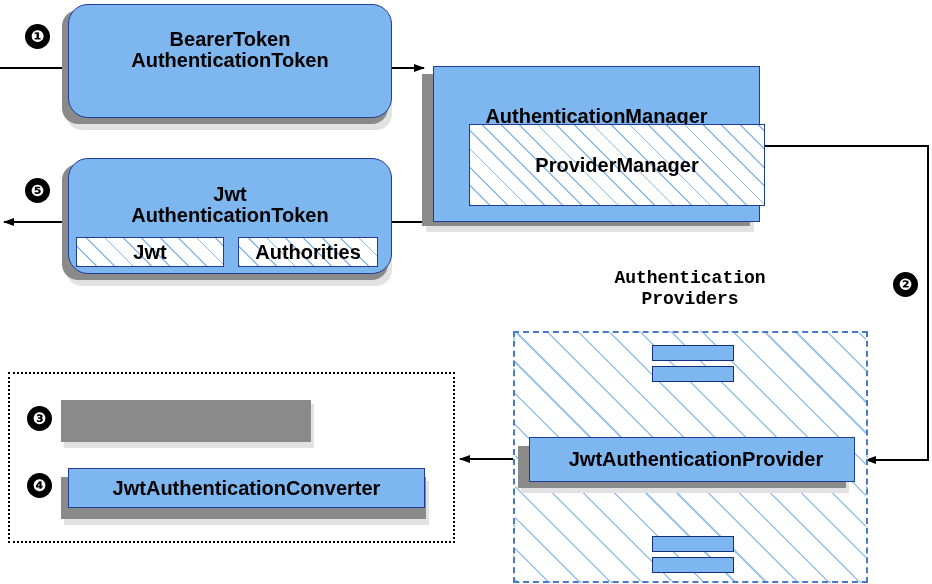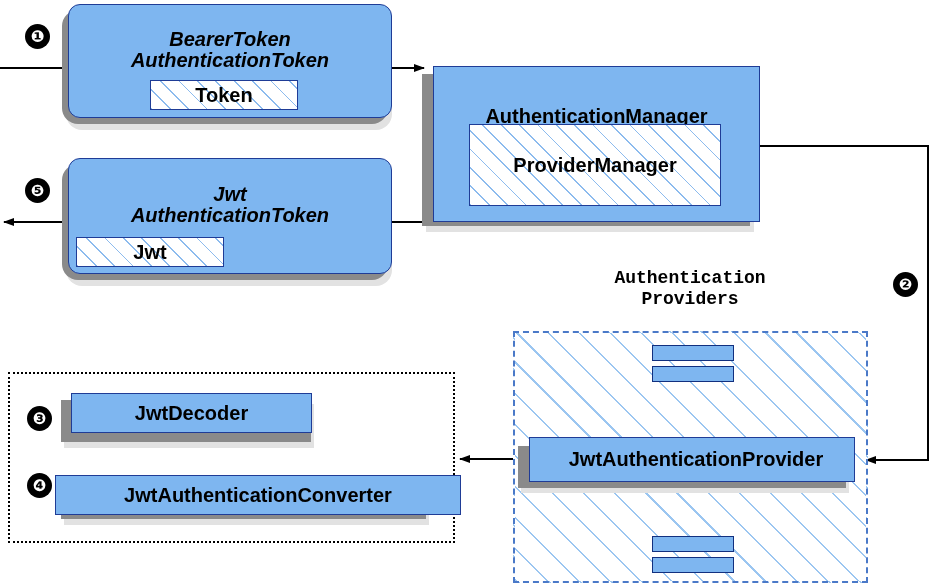--- a/index.html
+++ b/index.html
@@ -16,21 +16,21 @@
     border:1.5px solid #1F3C96;
     box-sizing:border-box;
     display:flex;
     flex-direction:column;
     align-items:center;
     justify-content:center;
     color:#000;
     font-weight:bold;
     text-align:center;
   }
-  .node.round{border-radius:12px;font-style:italic;}
+  .node.round{border-radius:20px;}
 
   .title{line-height:1.05;white-space:pre-line;}
 
   
   .hatch-box{
     position:absolute;
     box-sizing:border-box;
     border:1.5px solid #1F3C96;
     background-color:#ffffff;
     background-image:repeating-linear-gradient(45deg,
@@ -124,36 +124,36 @@
   <div class="marker" style="left:27px;top:406px;">❸</div>
   <div class="marker" style="left:27px;top:473px;">❹</div>
   <div class="marker" style="left:25px;top:178px;">❺</div>
 
   <div class="shadow2" style="left:66px;top:14px;width:326px;height:116px;border-radius:16px;"></div>
   <div class="shadow" style="left:62px;top:10px;width:326px;height:114px;border-radius:16px;"></div>
   <div class="node round" style="left:68px;top:4px;width:324px;height:114px;">
     <div class="title" style="font-size:20px;margin-top:-22px;">BearerToken
 AuthenticationToken</div>
   </div>
-  <div class="hatch-box" style="left:150px;top:80px;width:148px;height:30px;font-size:20px;">Token</div>
 
   <div class="shadow2" style="left:66px;top:168px;width:326px;height:118px;border-radius:16px;"></div>
   <div class="shadow" style="left:62px;top:164px;width:326px;height:116px;border-radius:16px;"></div>
   <div class="node round" style="left:68px;top:158px;width:324px;height:116px;">
     <div class="title" style="font-size:20px;margin-top:-22px;">Jwt
 AuthenticationToken</div>
   </div>
   <div class="hatch-box" style="left:76px;top:237px;width:148px;height:30px;font-size:20px;">Jwt</div>
+  <div class="hatch-box" style="left:238px;top:237px;width:140px;height:30px;font-size:20px;">Authorities</div>
 
   <div class="shadow2" style="left:426px;top:78px;width:328px;height:154px;"></div>
   <div class="shadow" style="left:422px;top:74px;width:328px;height:152px;"></div>
   <div class="node" style="left:433px;top:66px;width:327px;height:156px;">
     <div class="title" style="font-size:20px;margin-top:-56px;">AuthenticationManager</div>
   </div>
-  <div class="hatch-box" style="left:469px;top:124px;width:252px;height:82px;font-size:20px;text-align:center;">ProviderManager</div>
+  <div class="hatch-box" style="left:469px;top:124px;width:296px;height:82px;font-size:20px;text-align:center;">ProviderManager</div>
 
   <div class="caption" style="left:570px;top:268px;width:240px;font-family:Liberation Mono, monospace;">Authentication
 Providers</div>
 
   <div class="hatch-area" style="left:513px;top:331px;width:355px;height:252px;"></div>
 
   <div class="bar" style="left:652px;top:345px;width:82px;height:16px;"></div>
   <div class="bar" style="left:652px;top:366px;width:82px;height:16px;"></div>
 
   <div class="bar" style="left:652px;top:536px;width:82px;height:16px;"></div>
@@ -162,23 +162,20 @@
   <div class="shadow2" style="left:521px;top:449px;width:328px;height:44px;"></div>
   <div class="shadow" style="left:518px;top:446px;width:328px;height:42px;"></div>
   <div class="node" style="left:529px;top:437px;width:326px;height:45px;">
     <div class="title" style="font-size:20px;margin-left:8px;">JwtAuthenticationProvider</div>
   </div>
 
   <div class="dotted-area" style="left:8px;top:372px;width:447px;height:171px;"></div>
 
   <div class="shadow2" style="left:64px;top:404px;width:250px;height:44px;"></div>
   <div class="shadow" style="left:61px;top:400px;width:250px;height:42px;"></div>
-  <div class="node" style="left:71px;top:393px;width:241px;height:40px;">
-    <div class="title" style="font-size:20px;">JwtDecoder</div>
-  </div>
 
   <div class="shadow2" style="left:64px;top:481px;width:365px;height:44px;"></div>
   <div class="shadow" style="left:61px;top:477px;width:365px;height:42px;"></div>
-  <div class="node" style="left:55px;top:468px;width:406px;height:40px;margin-top:7px;">
+  <div class="node" style="left:68px;top:468px;width:357px;height:40px;">
     <div class="title" style="font-size:20px;">JwtAuthenticationConverter</div>
   </div>
 
 </div>
 
 </body></html>

